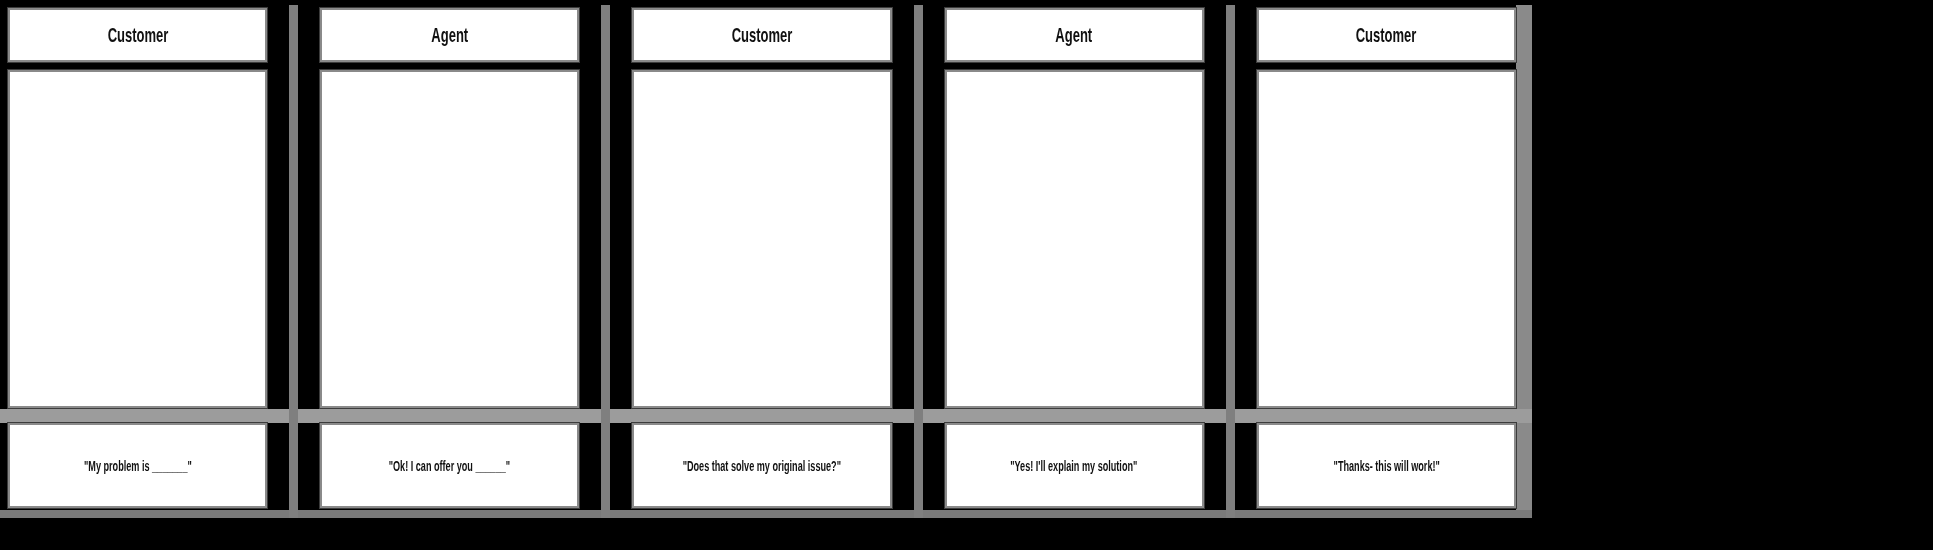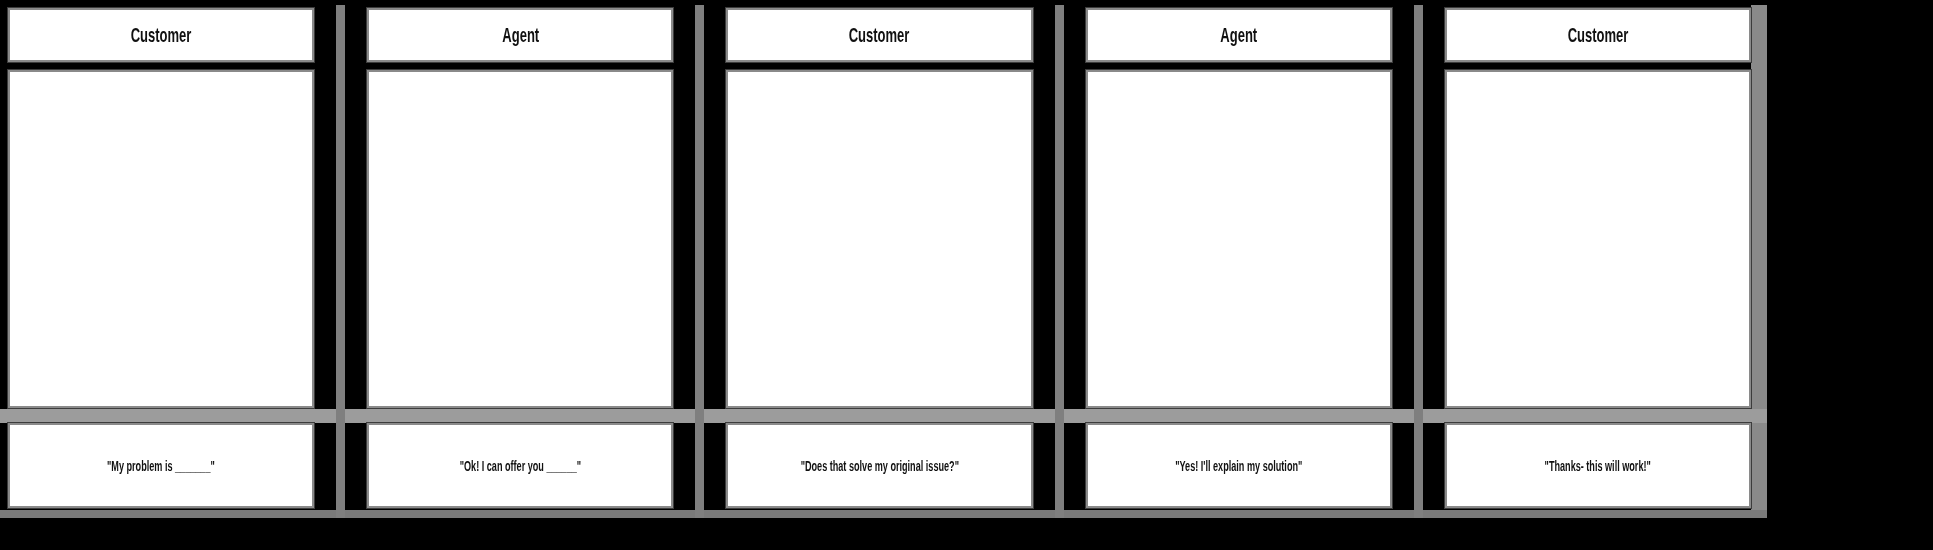--- a/index.html
+++ b/index.html
@@ -1,18 +1,18 @@
 <!DOCTYPE html>
 <html><head>
 <meta charset="utf-8">
 <style>
   html,body { margin:0; padding:0; background:#000; }
   .board {
     position:relative;
-    width:1767px; height:550px;
+    width:1532px; height:550px;
     background:#000000;
     font-family:"Liberation Sans", sans-serif;
     display:grid;
     grid-template-columns:1fr 13px 1fr 13px 1fr 13px 1fr 13px 1fr;
     padding:0 16px 0 8px;
     box-sizing:border-box;
     overflow:hidden;
     gap:20px;
   }
   

